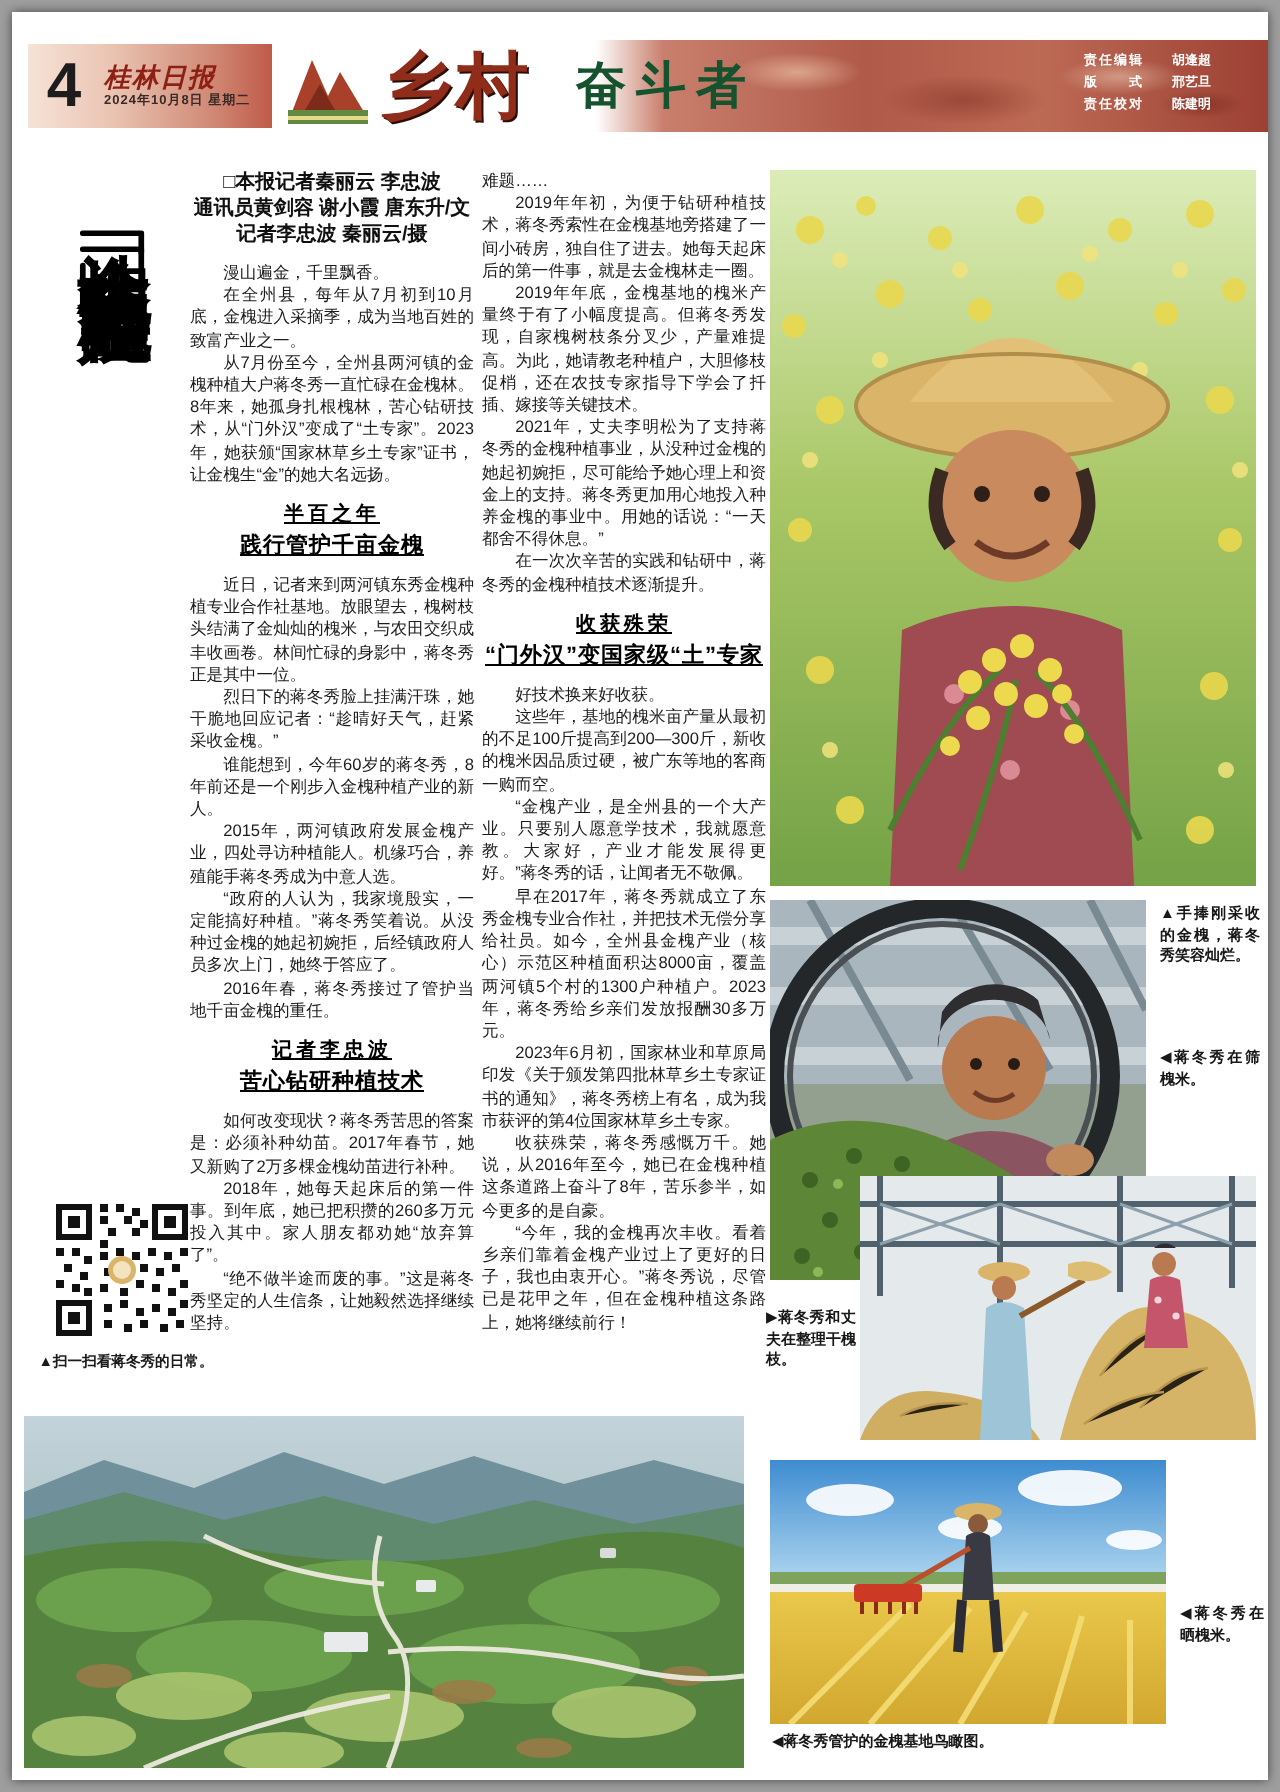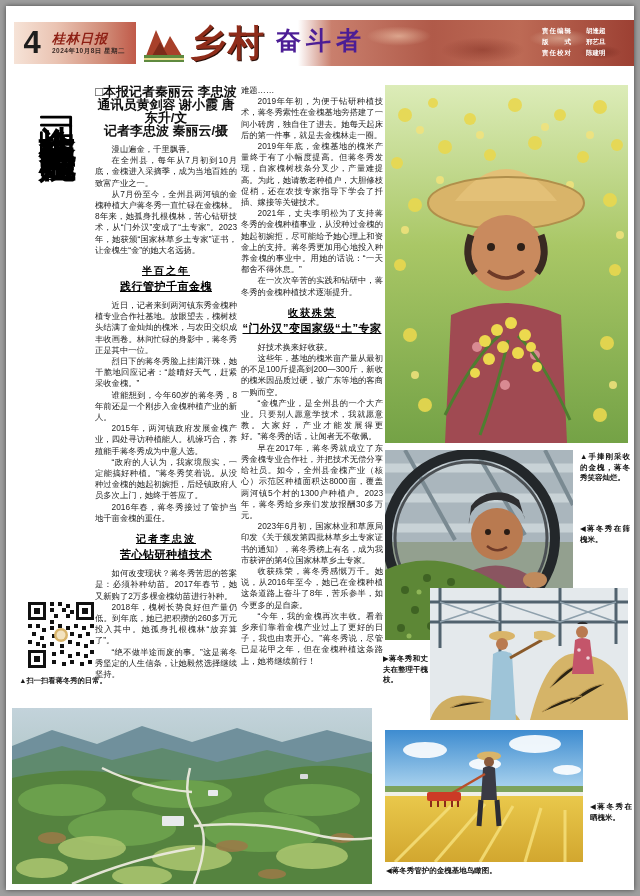--- a/index.html
+++ b/index.html
@@ -34,21 +34,21 @@
       radial-gradient(46px 14px at 30% 35%, rgba(255,226,196,.5), rgba(255,226,196,0) 70%),
       radial-gradient(60px 18px at 55% 65%, rgba(110,28,18,.38), rgba(110,28,18,0) 70%),
       radial-gradient(44px 13px at 78% 40%, rgba(255,238,214,.42), rgba(255,238,214,0) 70%),
       radial-gradient(30px 10px at 90% 70%, rgba(90,20,12,.4), rgba(90,20,12,0) 70%),
       linear-gradient(90deg, rgba(201,127,109,0) 0%, #c97f6d 10%, #b05a49 40%, #bd6a55 66%, #9c4033 100%);
   }
   .masthead-art{position:absolute;left:4px;top:2px;width:44px;height:42px;}
   .masthead-title{position:absolute;left:52px;top:2px;height:42px;display:flex;align-items:center;}
   .m-title1{font-size:36px;font-weight:900;color:#8f2c1a;letter-spacing:2px;
             text-shadow:1px 1px 0 #2a0f08;line-height:42px;}
-  .m-title2{font-size:25px;font-weight:900;color:#4c1d95;letter-spacing:5px;margin-left:10px;line-height:42px;font-family:Liberation Mono, monospace;}
+  .m-title2{font-size:25px;font-weight:900;color:#14532d;letter-spacing:5px;margin-left:22px;line-height:42px;}
   .staff{position:absolute;right:6px;top:5px;width:86px;}
   .staff-row{display:flex;font-size:6.5px;line-height:11px;color:#ffffff;font-weight:bold;}
   .staff-role{width:44px;letter-spacing:1px;}
   .staff-name{flex:1;}
   
   .v-headline{
     position:absolute;left:12px;top:90px;width:78px;height:514px;
     writing-mode:vertical-rl;text-orientation:upright;
     font-size:37px;font-weight:900;color:#000;letter-spacing:2px;line-height:78px;
     font-family:"Liberation Sans","DejaVu Sans",sans-serif;
@@ -56,21 +56,21 @@
   
   .qr-box{position:absolute;left:20px;top:594px;width:70px;height:70px;}
   .qr-caption{
     position:absolute;left:10px;top:670px;width:94px;
     font-size:7.3px;font-weight:bold;color:#1a1a1a;line-height:10px;text-align:center;
   }
   
   .col{position:absolute;top:79px;height:606px;width:142px;overflow:hidden;}
   .col1{left:89px;}
   .col2{left:235px;}
-  .byline{font-size:13px;font-weight:bold;color:#101010;line-height:13px;text-align:center;margin-bottom:7px;}
+  .byline{font-size:10px;font-weight:bold;color:#101010;line-height:13px;text-align:center;margin-bottom:7px;}
   .col p{margin:0;text-indent:2em;font-size:8.3px;line-height:11.2px;color:#1c1c1c;text-align:justify;}
   .col p.noindent{text-indent:0;}
   .subhead{text-align:center;margin:8px 0 6px;text-decoration:underline;}
   .subhead .s1{display:block;font-size:10px;font-weight:bold;color:#000;line-height:14px;letter-spacing:2px;}
   .subhead .s2{display:block;font-size:11px;font-weight:bold;color:#000;line-height:16px;letter-spacing:.5px;}
   
   .photo{position:absolute;overflow:hidden;background:#ddd;}
   .photo svg{display:block;}
   .photo-harvest{left:379px;top:79px;width:243px;height:358px;}
   .photo-sieve{left:379px;top:444px;width:188px;height:190px;}
@@ -212,21 +212,21 @@
     <p>烈日下的蒋冬秀脸上挂满汗珠，她干脆地回应记者：“趁晴好天气，赶紧采收金槐。”</p>
     <p>谁能想到，今年60岁的蒋冬秀，8年前还是一个刚步入金槐种植产业的新人。</p>
     <p>2015年，两河镇政府发展金槐产业，四处寻访种植能人。机缘巧合，养殖能手蒋冬秀成为中意人选。</p>
     <p>“政府的人认为，我家境殷实，一定能搞好种植。”蒋冬秀笑着说。从没种过金槐的她起初婉拒，后经镇政府人员多次上门，她终于答应了。</p>
     <p>2016年春，蒋冬秀接过了管护当地千亩金槐的重任。</p>
     <div class="subhead">
       <span class="s1">记者李忠波</span>
       <span class="s2">苦心钻研种植技术</span>
     </div>
     <p>如何改变现状？蒋冬秀苦思的答案是：必须补种幼苗。2017年春节，她又新购了2万多棵金槐幼苗进行补种。</p>
-    <p>2018年，槐树长势良好但产量仍低。到年底，她已把积攒的260多万元投入其中。她孤身扎根槐林“放弃算了”。</p>
+    <p>2018年，她每天起床后的第一件事。到年底，她已把积攒的260多万元投入其中。家人朋友都劝她“放弃算了”。</p>
     <p>“绝不做半途而废的事。”这是蒋冬秀坚定的人生信条，让她毅然选择继续坚持。</p>
 
   </div>
 
   <div class="col col2">
     <p class="noindent">难题……</p>
     <p>2019年年初，为便于钻研种植技术，蒋冬秀索性在金槐基地旁搭建了一间小砖房，独自住了进去。她每天起床后的第一件事，就是去金槐林走一圈。</p>
     <p>2019年年底，金槐基地的槐米产量终于有了小幅度提高。但蒋冬秀发现，自家槐树枝条分叉少，产量难提高。为此，她请教老种植户，大胆修枝促梢，还在农技专家指导下学会了扦插、嫁接等关键技术。</p>
     <p>2021年，丈夫李明松为了支持蒋冬秀的金槐种植事业，从没种过金槐的她起初婉拒，尽可能给予她心理上和资金上的支持。蒋冬秀更加用心地投入种养金槐的事业中。用她的话说：“一天都舍不得休息。”</p>
     <p>在一次次辛苦的实践和钻研中，蒋冬秀的金槐种植技术逐渐提升。</p>

